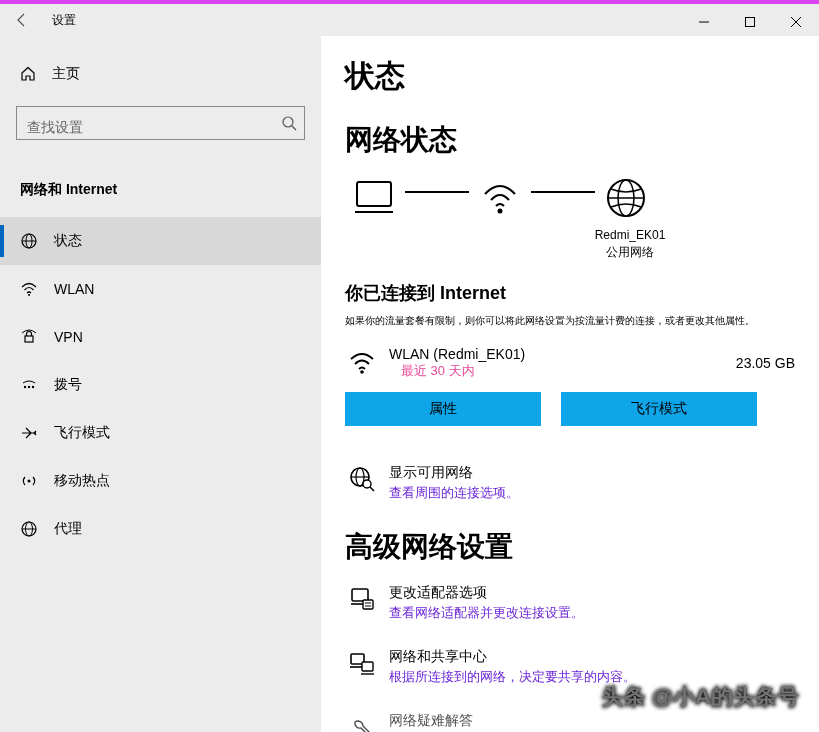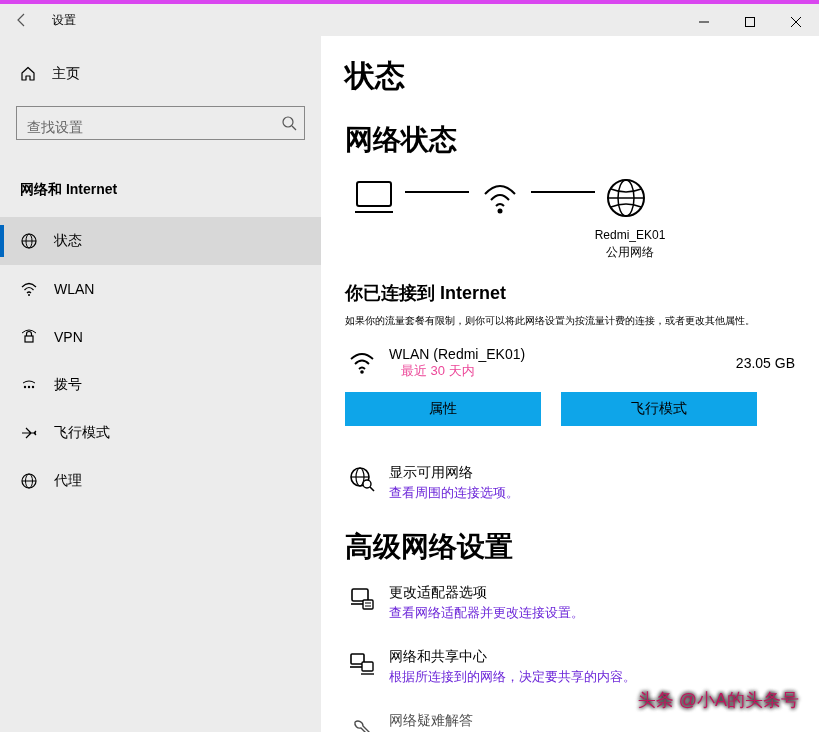--- a/index.html
+++ b/index.html
@@ -212,23 +212,23 @@
     display:flex; justify-content:center;
     padding-top: 2px;
   }
   .link-txt { margin-left: 10px; }
   .link-txt .top { font-size: 14px; }
   .link-txt .bottom { font-size: 13px; color: #6d28d9; margin-top:2px; }
   .watermark {
     position: absolute;
     right: 20px;
     bottom: 20px;
-    font-size: 18px;
-    font-weight: 400;
-    color: #be185d;
+    font-size: 22px;
+    font-weight: 700;
+    color: #737373;
     text-shadow: 0 0 4px #000, 0 0 4px #000;
     pointer-events: none;
   }
   svg { display:block; }
 </style>
 </head>
 <body>
 
 <div class="titlebar">
   <div class="back">
@@ -328,20 +328,30 @@
         <span class="icon">
           <svg width="18" height="18" viewBox="0 0 18 18">
               <path d="M2 9 L16 9 M11 9 L6 4 M11 9 L6 14 M14 9 L16 7 M14 9 L16 11" stroke="#000" stroke-width="1.2" fill="none"></path>
             </svg>
         </span>
         <span class="label">飞行模式</span>
       </div>
       <div class="nav-item">
         <span class="icon">
           <svg width="18" height="18" viewBox="0 0 18 18">
+              <circle cx="9" cy="9" r="1.5" fill="#000"></circle>
+              <path d="M5 5 a5.7 5.7 0 0 0 0 8" stroke="#000" stroke-width="1.2" fill="none"></path>
+              <path d="M13 5 a5.7 5.7 0 0 1 0 8" stroke="#000" stroke-width="1.2" fill="none"></path>
+            </svg>
+        </span>
+        <span class="label">移动热点</span>
+      </div>
+      <div class="nav-item">
+        <span class="icon">
+          <svg width="18" height="18" viewBox="0 0 18 18">
               <circle cx="9" cy="9" r="7" stroke="#000" stroke-width="1.2" fill="none"></circle>
               <line x1="2" y1="9" x2="16" y2="9" stroke="#000" stroke-width="1"></line>
               <ellipse cx="9" cy="9" rx="3.5" ry="7" stroke="#000" stroke-width="1" fill="none"></ellipse>
             </svg>
         </span>
         <span class="label">代理</span>
       </div>
     </div>
   </div>
 

